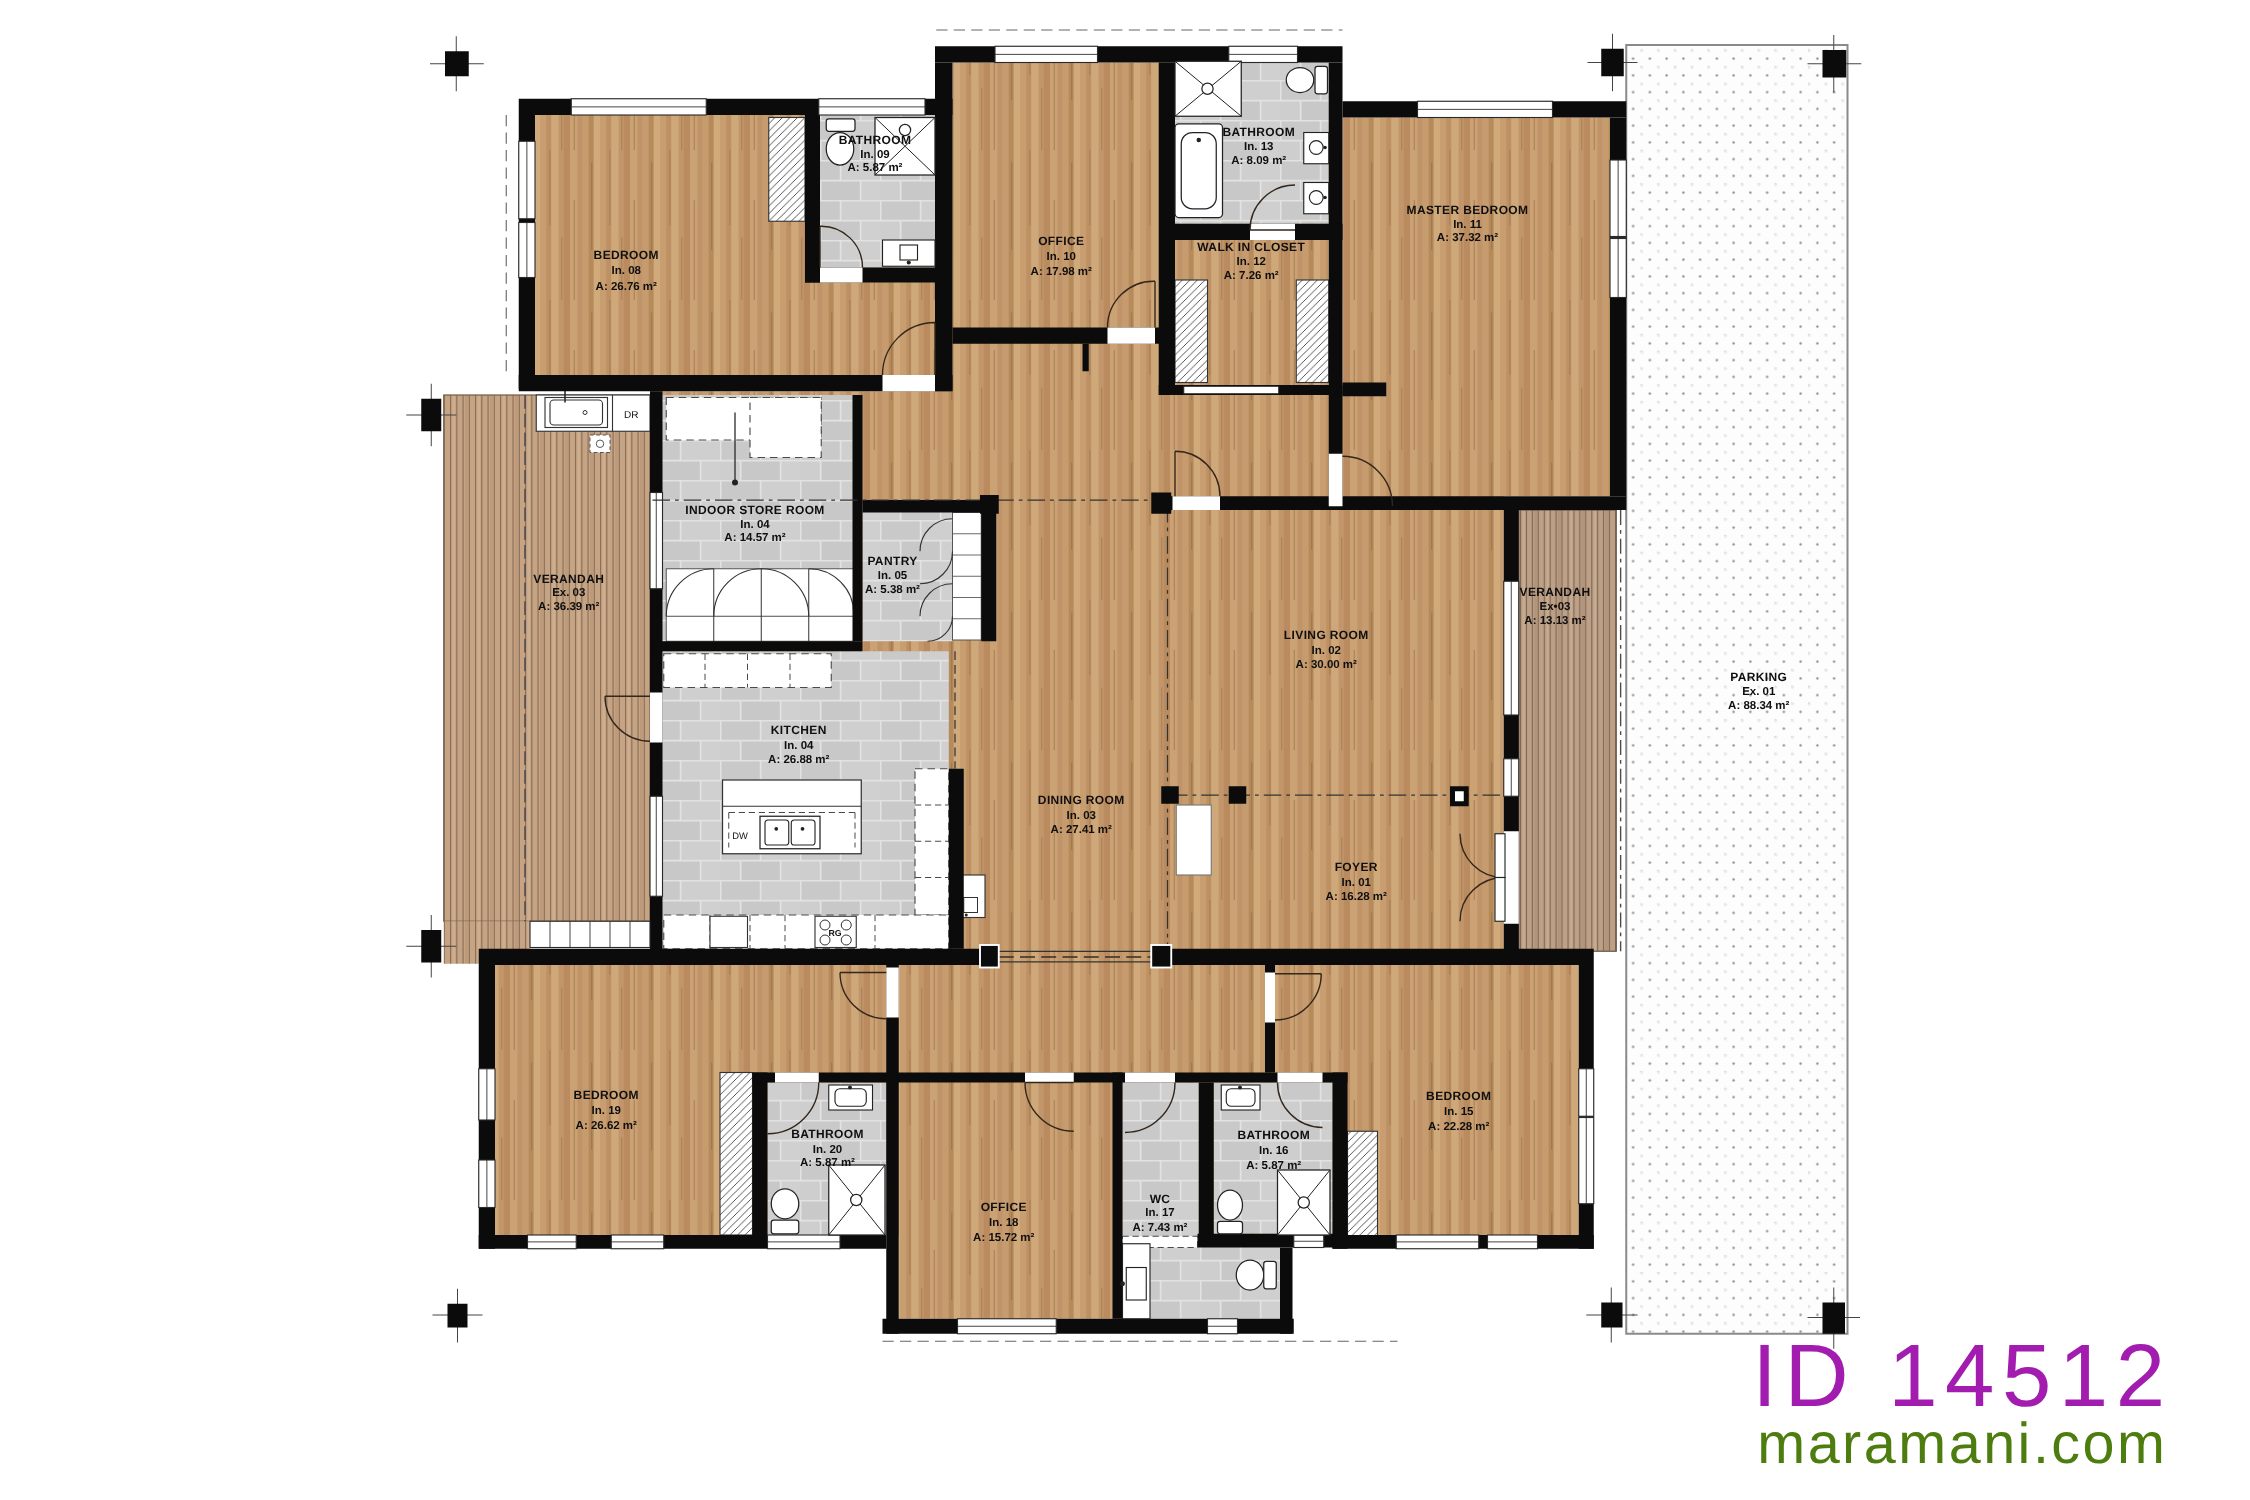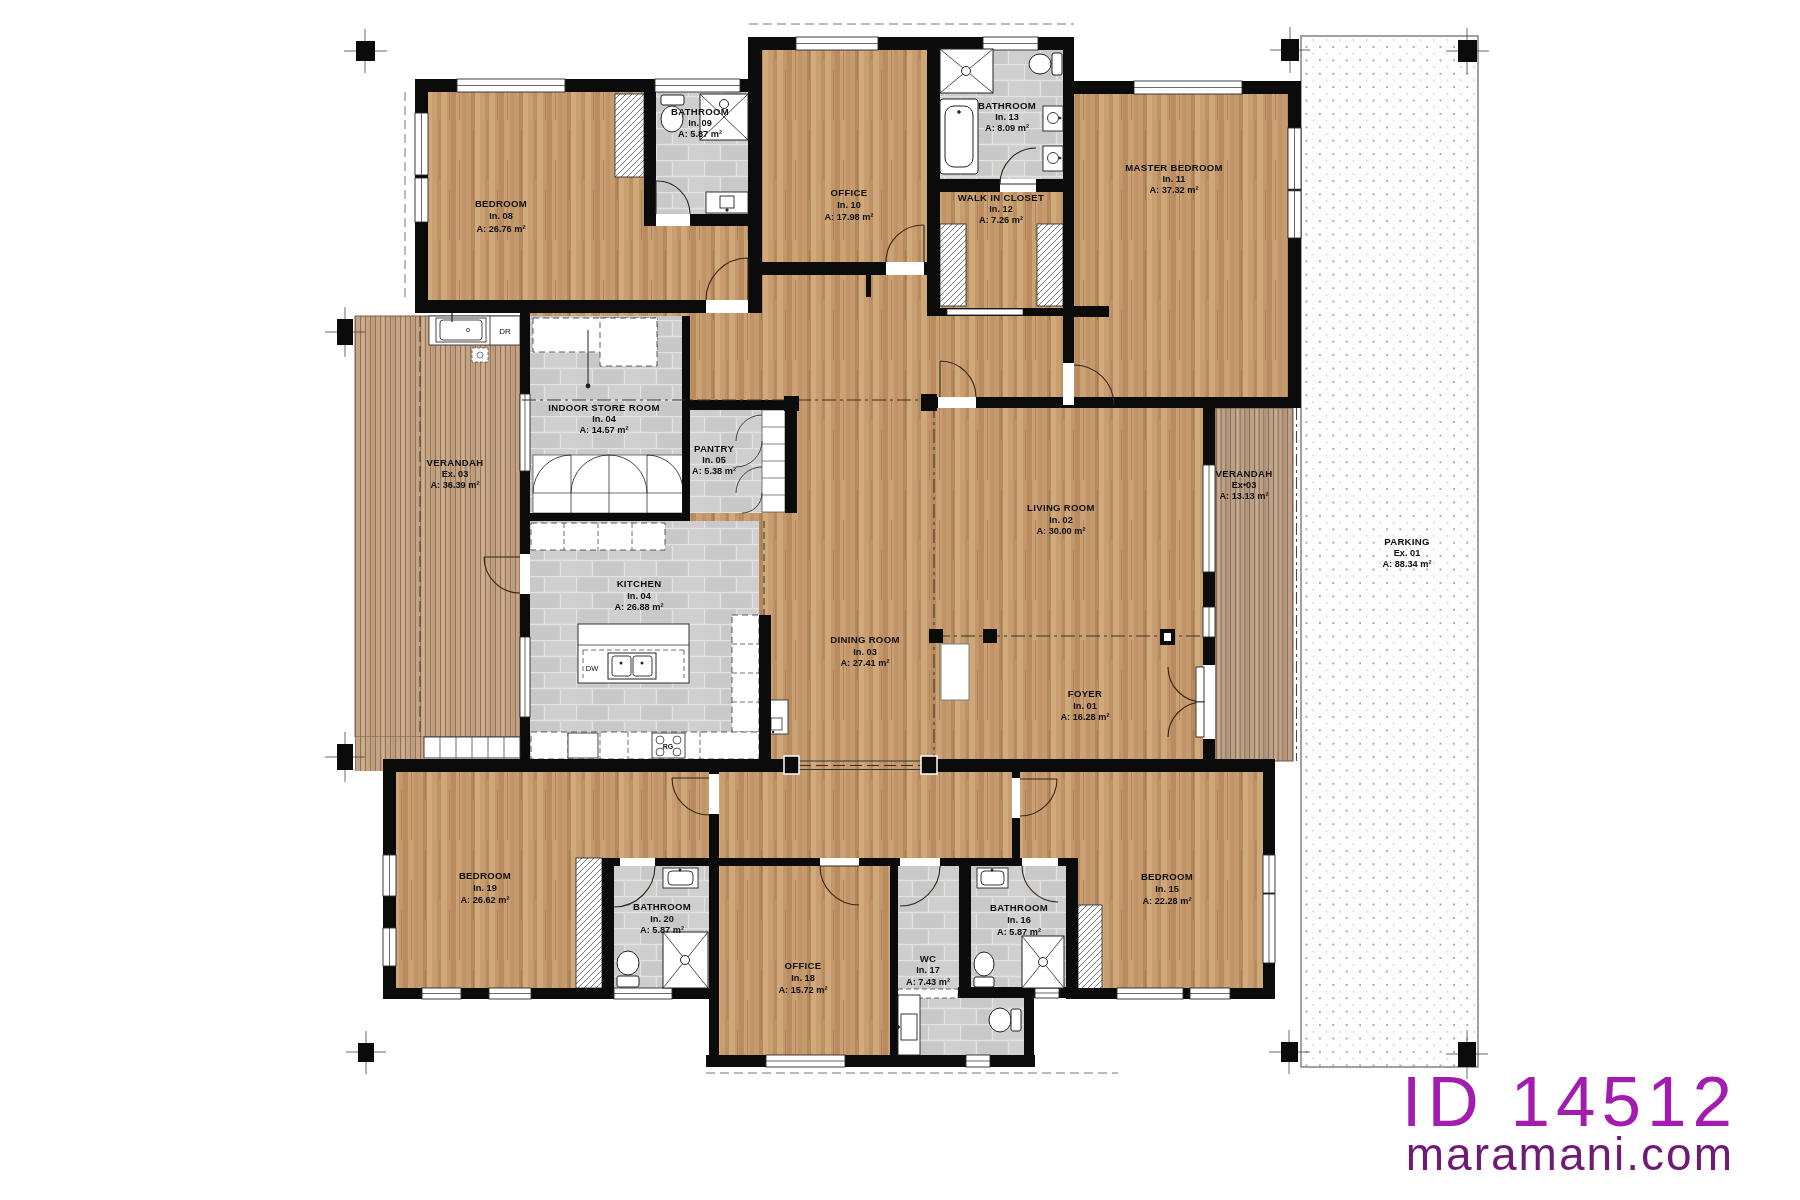--- a/index.html
+++ b/index.html
@@ -674,14 +674,14 @@
           <text x="1167" y="880" font-size="9.6" letter-spacing="0.3">BEDROOM</text>
 <text x="1167" y="892" font-size="9.2">In. 15</text>
 <text x="1167" y="904" font-size="9.2">A: 22.28 m²</text>
         </g>
 </g>
 </svg>
 
 
 <div style="position:absolute;right:62px;top:1061px;font-size:71px;letter-spacing:6px;color:#a21caf;">ID 14512</div>
 
-<div style="position:absolute;right:66px;top:1127px;font-size:46px;letter-spacing:2px;color:#701a75;">maramani.com</div>
+<div style="position:absolute;right:66px;top:1127px;font-size:46px;letter-spacing:2px;color:#4d7c0f;">maramani.com</div>
 </div>
 
 </body></html>

